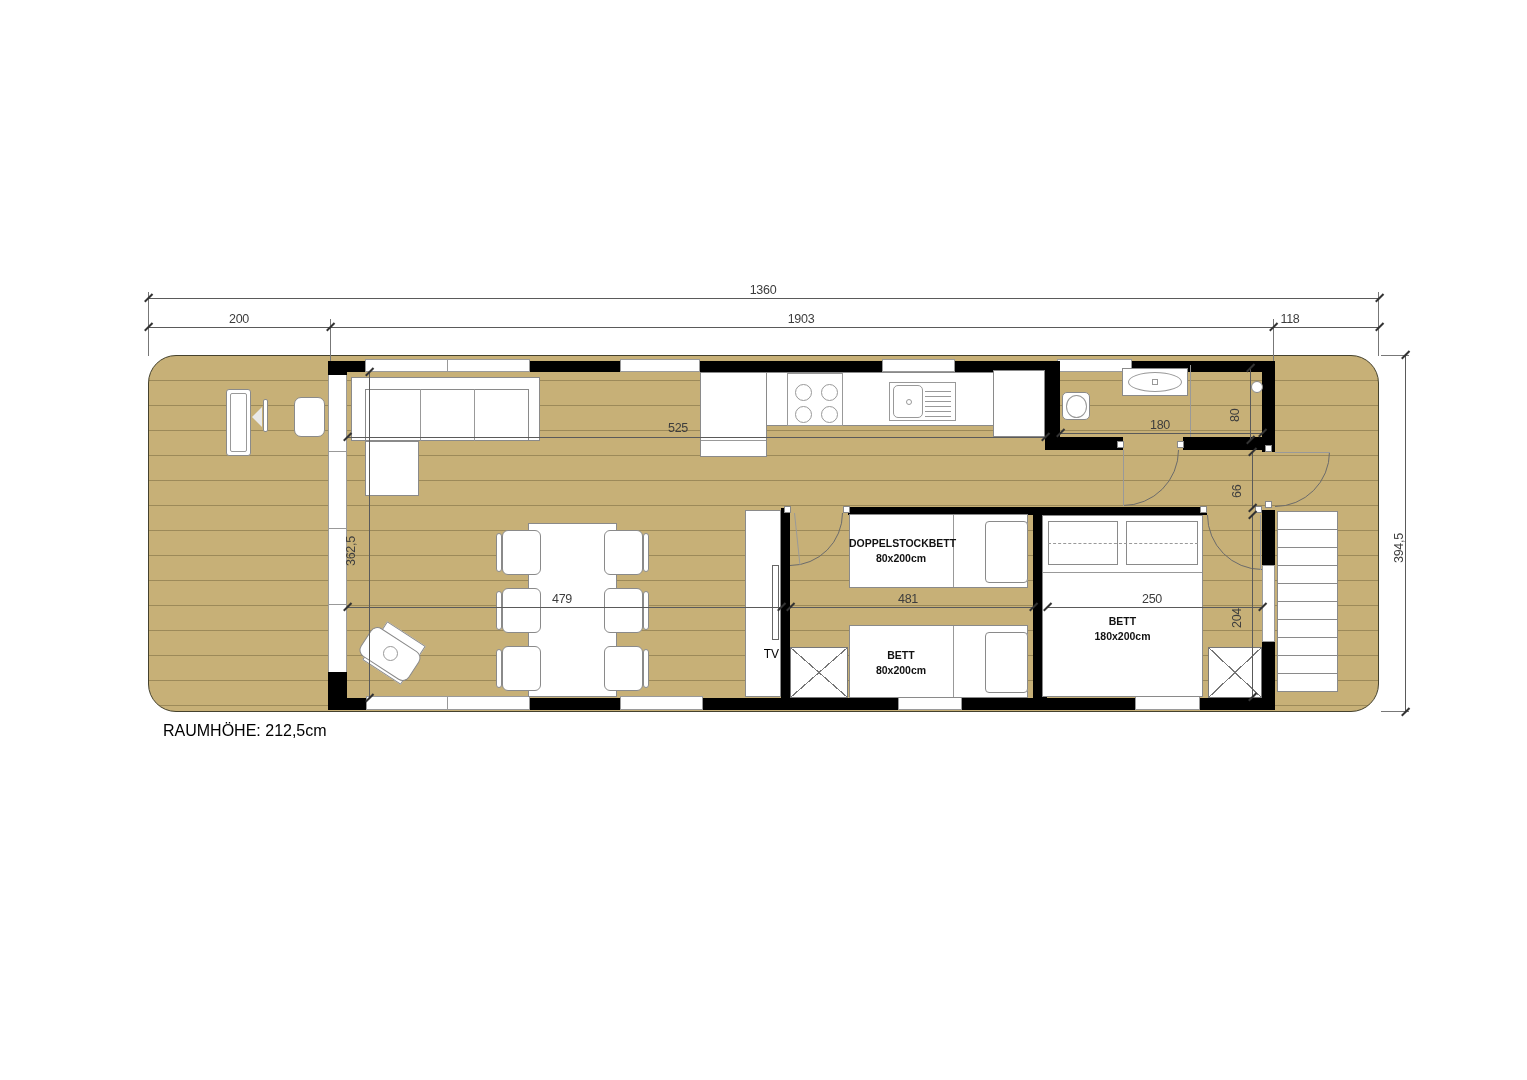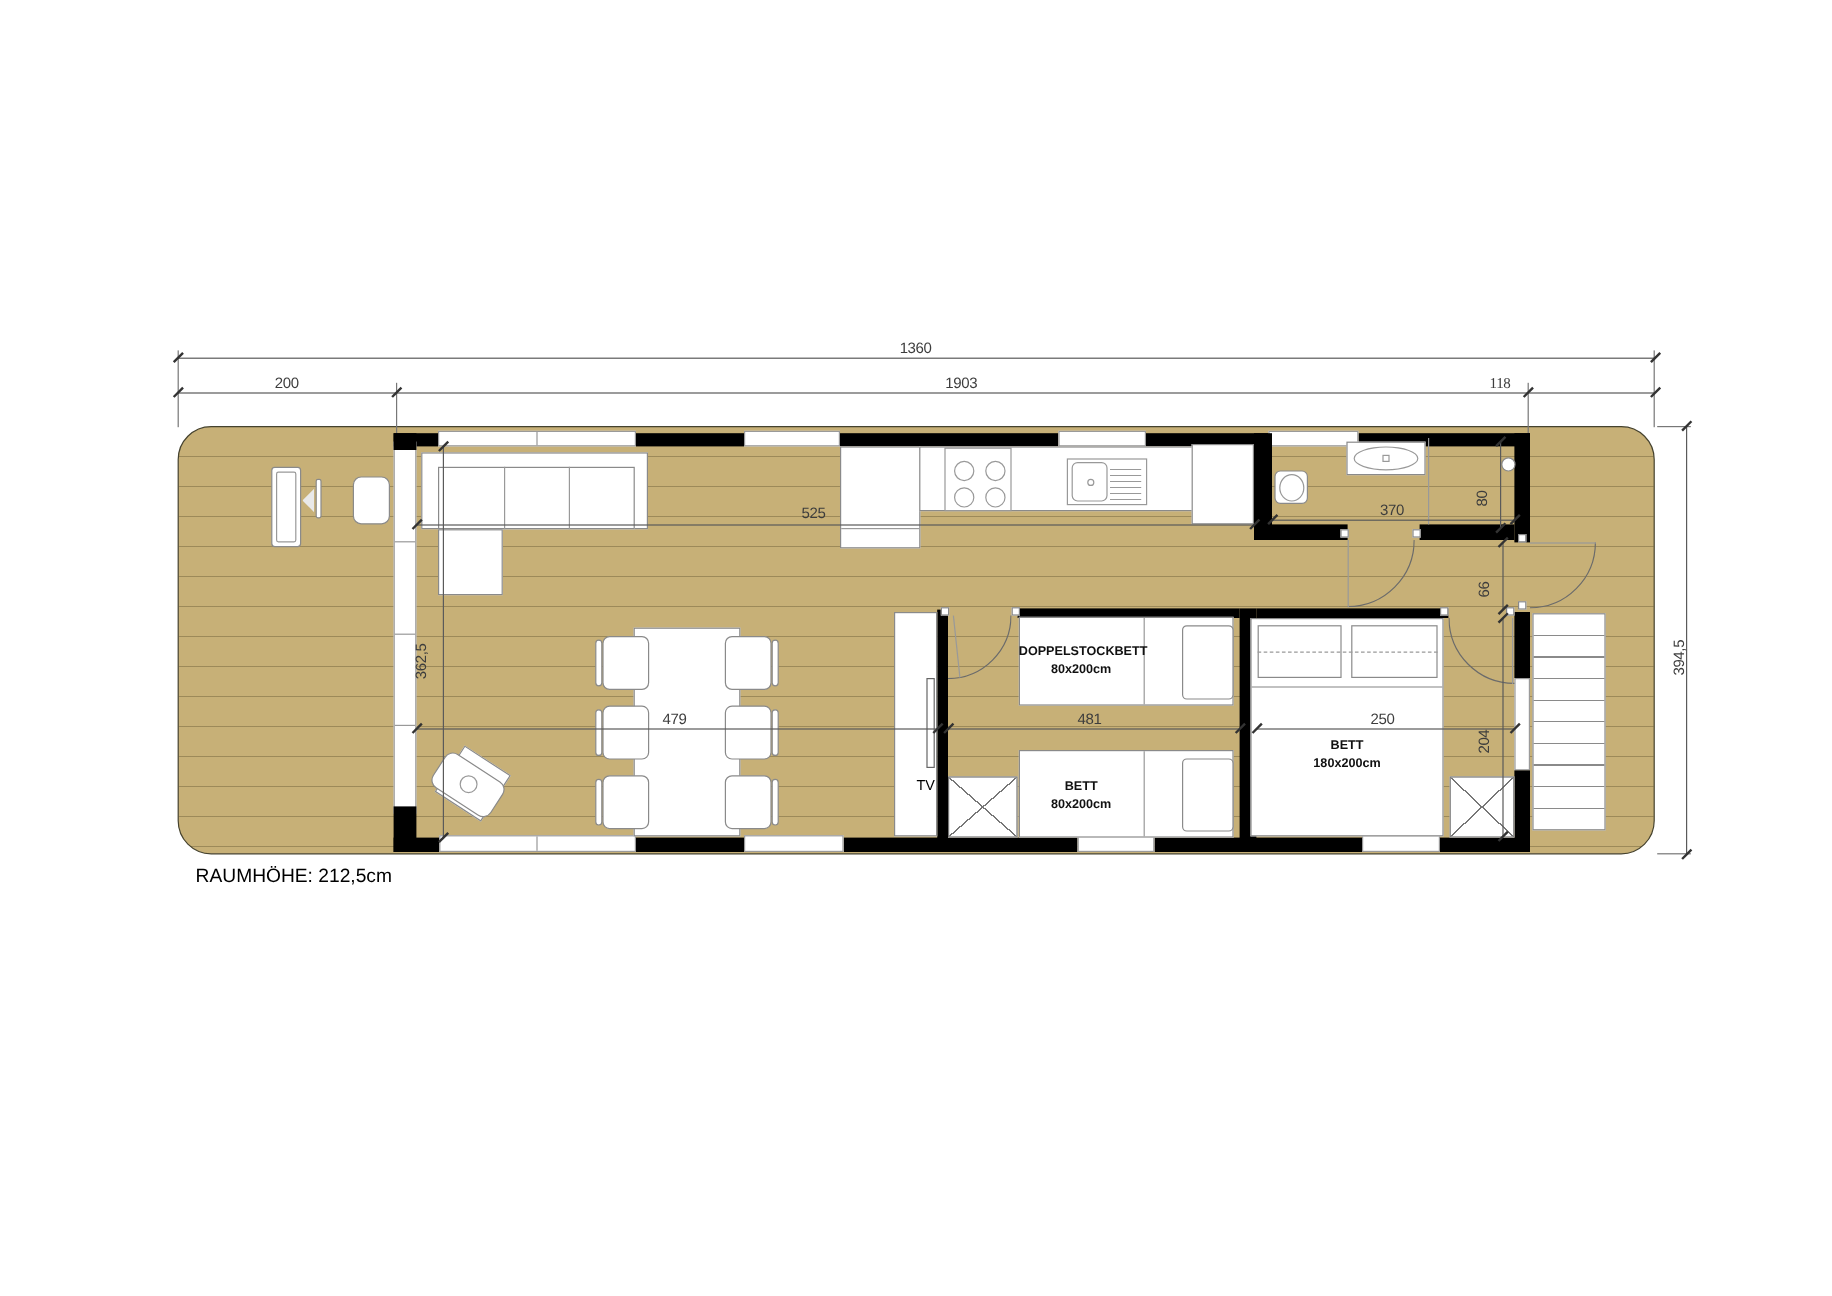--- a/index.html
+++ b/index.html
@@ -56,21 +56,21 @@
   <div class="ext" style="left:1273px;top:319px;width:1px;height:44px;"></div>
 
   <div class="hline" style="left:148px;top:298px;width:1231px;"></div>
   <div class="dimlabel" style="left:733px;top:283px;width:60px;">1360</div>
   <i class="tk" style="left:143px;top:297px;"></i>
   <i class="tk" style="left:1374px;top:297px;"></i>
 
   <div class="hline" style="left:148px;top:327px;width:1231px;"></div>
   <div class="dimlabel" style="left:209px;top:312px;width:60px;">200</div>
   <div class="dimlabel" style="left:771px;top:312px;width:60px;">1903</div>
-  <div class="dimlabel" style="left:1220px;top:312px;width:60px;font-family:Liberation Serif, serif;">118</div>
+  <div class="dimlabel" style="left:1260px;top:312px;width:60px;">118</div>
   <i class="tk" style="left:143px;top:326px;"></i>
   <i class="tk" style="left:325px;top:326px;"></i>
   <i class="tk" style="left:1268px;top:326px;"></i>
   <i class="tk" style="left:1374px;top:326px;"></i>
 
   <div class="ext" style="left:1381px;top:355px;width:28px;height:1px;"></div>
   <div class="ext" style="left:1381px;top:711px;width:28px;height:1px;"></div>
   <div class="vline" style="left:1405px;top:355px;height:357px;"></div>
   <div class="vlabel" style="left:1392px;top:505px;height:58px;">394,5</div>
   <i class="tk" style="left:1400px;top:354px;"></i>
@@ -242,21 +242,21 @@
   <div class="dimlabel" style="left:880px;top:592px;width:56px;">481</div>
   <i class="tk" style="left:785px;top:606px;"></i>
   <i class="tk" style="left:1028px;top:606px;"></i>
 
   <div class="hline" style="left:1047px;top:607px;width:215px;"></div>
   <div class="dimlabel" style="left:1124px;top:592px;width:56px;">250</div>
   <i class="tk" style="left:1042px;top:606px;"></i>
   <i class="tk" style="left:1257px;top:606px;"></i>
 
   <div class="hline" style="left:1060px;top:433px;width:202px;"></div>
-  <div class="dimlabel" style="left:1132px;top:418px;width:56px;">370</div>
+  <div class="dimlabel" style="left:1132px;top:418px;width:56px;">180</div>
   <i class="tk" style="left:1055px;top:432px;"></i>
   <i class="tk" style="left:1257px;top:432px;"></i>
 
   <div class="vline" style="left:1250px;top:368px;height:72px;"></div>
   <div class="vlabel" style="left:1228px;top:386px;height:36px;">80</div>
   <i class="tk" style="left:1245px;top:367px;"></i>
   <i class="tk" style="left:1245px;top:439px;"></i>
 
   <div class="vline" style="left:1252px;top:452px;height:56px;"></div>
   <div class="vlabel" style="left:1230px;top:462px;height:36px;">66</div>

